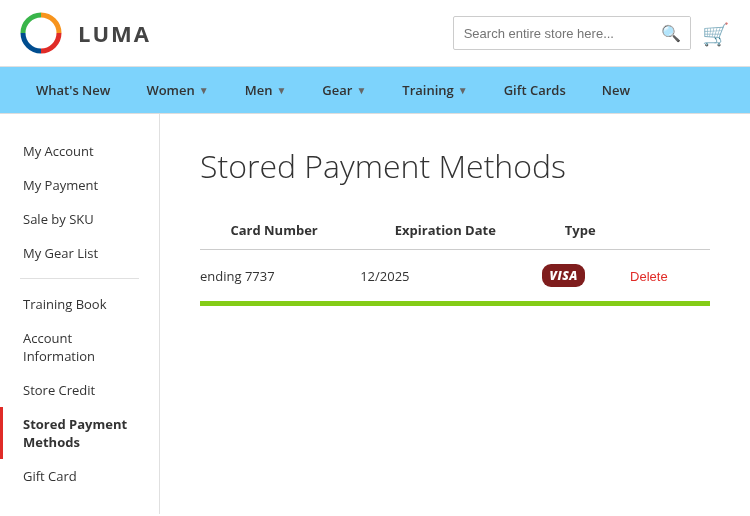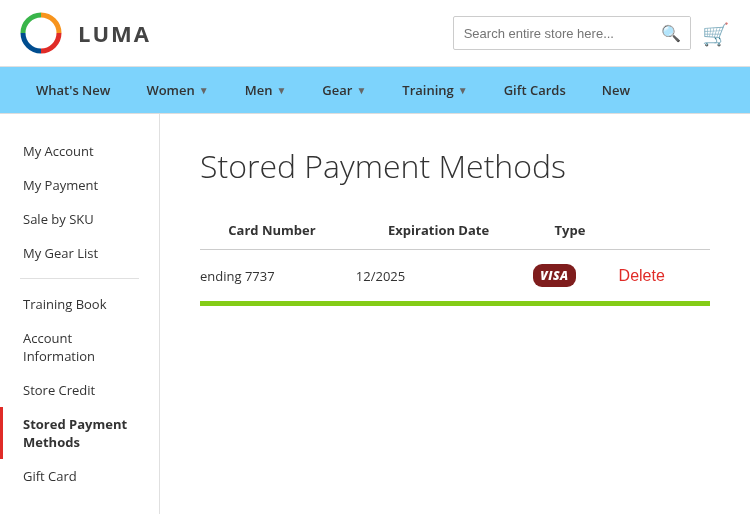--- a/index.html
+++ b/index.html
@@ -165,21 +165,21 @@
       padding: 3px 7px;
       border-radius: 9px;
       letter-spacing: 0.5px;
     }
     .visa-logo span {
       color: #fff;
     }
     .delete-btn {
       color: #e02b27;
       cursor: pointer;
-      font-size: 16px;
+      font-size: 13px;
       background: none;
       border: none;
       padding: 0;
     }
   </style>
 </head>
 <body>
 
 <header class="header">
   <div class="logo-area">

